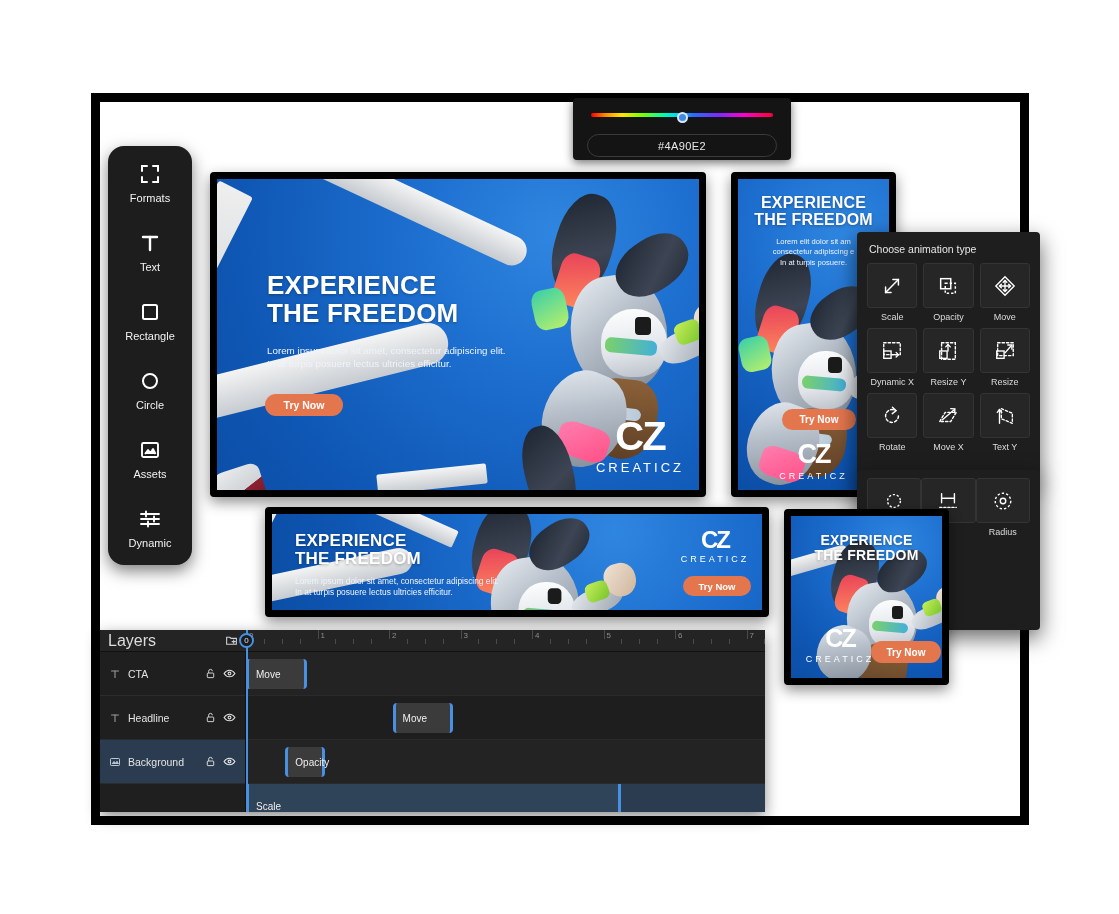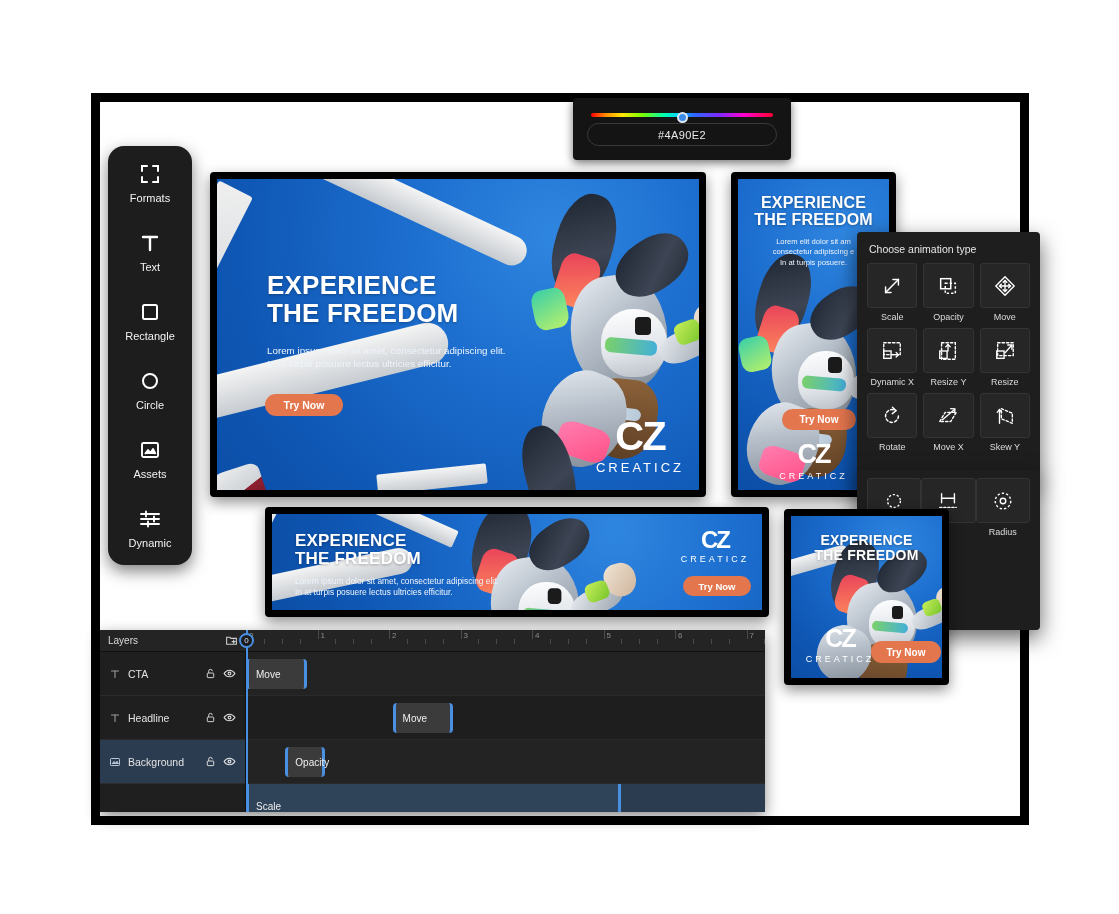--- a/index.html
+++ b/index.html
@@ -31,21 +31,21 @@
       #ff0000 0%, #ff8a00 8%, #ffe600 17%, #7bff00 28%,
       #00ffae 40%, #00d4ff 48%, #2a6bff 56%, #7b2aff 70%,
       #ff00d0 84%, #ff0033 100%);
   }
   .hue-knob{
     position:absolute; left:50%; top:-1px; width:11px; height:11px;
     margin-left:-5px; border-radius:50%;
     background:#3c8ce7; border:2px solid #dfe9f5;
   }
   .hex-field{
-    height:23px; border:1px solid #3a3a3a;
+    margin-top:11px; height:23px; border:1px solid #3a3a3a;
     border-radius:12px; color:#e9e9e9; font-size:11px;
     display:flex; align-items:center; justify-content:center;
     letter-spacing:.4px;
   }
 
   
   .tool-rail{
     position:absolute; left:108px; top:146px; width:84px; height:419px;
     background:#1d1d1d; border-radius:16px;
     box-shadow:0 6px 16px rgba(0,0,0,.5);
@@ -141,21 +141,21 @@
     position:absolute; left:100px; top:630px; width:665px; height:182px;
     background:#1b1b1b; overflow:hidden;
     box-shadow:0 5px 14px rgba(0,0,0,.45);
   }
   .tl-head{
     position:absolute; left:0; top:0; width:146px; height:22px;
     background:#242424; display:flex; align-items:center;
     padding:0 8px; justify-content:space-between;
     border-bottom:1px solid #111;
   }
-  .tl-head span{ color:#dcdcdc; font-size:10px; }
+  .tl-head span{ color:#dcdcdc; font-size:16px; }
   .tl-layers{ position:absolute; left:0; top:22px; width:146px; bottom:0;
               background:#1f1f1f; border-right:1px solid #101010; }
   .layer-row{
     height:44px; display:flex; align-items:center; gap:7px; padding:0 9px;
     border-bottom:1px solid #2c2c2c; cursor:pointer;
   }
   .layer-row.sel{ background:#2b3c51; }
   .layer-name{ color:#e3e3e3; font-size:10.5px; flex:1; }
 
   .tl-track{ position:absolute; left:146px; top:0; right:0; bottom:0;
@@ -414,21 +414,21 @@
       </div>
 
       <div class="anim-cell">
         <div class="anim-box">
           <svg width="22" height="22" viewBox="0 0 24 24" fill="none" stroke="#fff" stroke-width="1.5" stroke-linecap="round">
             <polygon points="8,4 20,9 20,20 8,15" stroke-dasharray="2.6 2.2"></polygon>
             <line x1="6" y1="20" x2="6" y2="5"></line>
               <polyline points="3.5,8 6,5 8.5,8"></polyline>
           </svg>
         </div>
-        <div class="anim-lbl">Skew Y</div>
+        <div class="anim-lbl">Text Y</div>
       </div>
     </div>
   </div>
 
   <div class="props-pop">
     <div class="props-grid">
       <div class="anim-cell">
         <div class="anim-box">
           <svg width="22" height="22" viewBox="0 0 24 24" fill="none" stroke="#fff" stroke-width="1.5">
             <circle cx="12" cy="12" r="7" stroke-dasharray="2.4 2"></circle>

